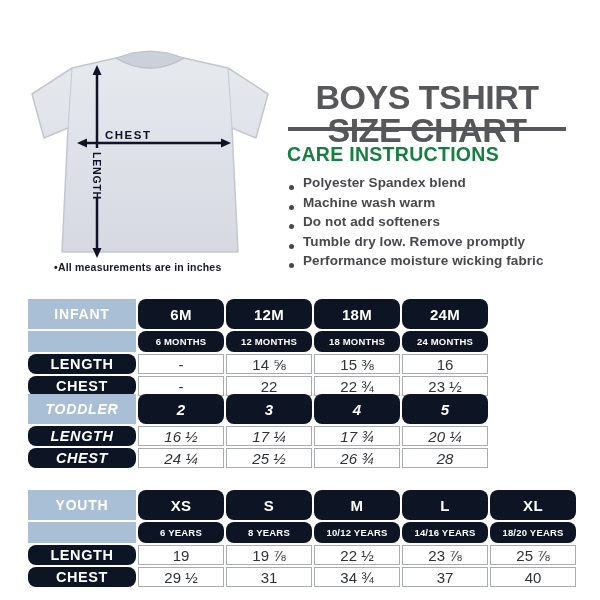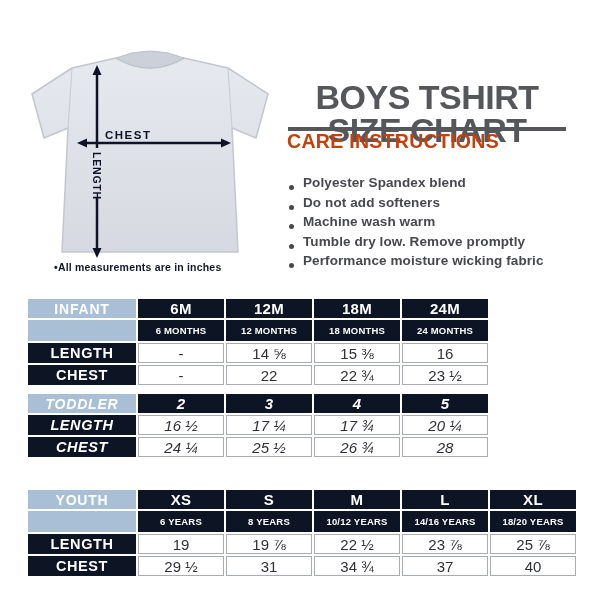--- a/index.html
+++ b/index.html
@@ -13,36 +13,36 @@
     position:absolute;left:54px;top:261px;font-size:10.5px;font-weight:bold;
     color:#15172b;letter-spacing:0.2px;
   }
   
   .title-block{
     position:absolute;left:287px;top:54px;width:280px;text-align:center;
     color:#56575b;font-weight:bold;font-size:34px;line-height:33px;letter-spacing:-0.5px;margin-top:27px;
   }
   .divider{position:absolute;left:288px;top:127px;width:278px;height:4px;background:#56575b;}
   .care-heading{
-    position:absolute;left:287px;top:130px;font-size:19.5px;font-weight:bold;
-    color:#c2410c;letter-spacing:0.3px;
+    position:absolute;left:287px;top:143px;font-size:19.5px;font-weight:bold;
+    color:#15803d;letter-spacing:0.3px;
   }
   .care-list{position:absolute;left:289px;top:171px;}
   .care-item{display:flex;align-items:flex-end;height:19.4px;font-size:13.5px;
     font-weight:bold;color:#47484d;letter-spacing:0.1px;}
   .care-item .dot{width:5px;height:5px;border-radius:50%;background:#47484d;
     margin-right:9px;flex:0 0 auto;}
   
   .size-table{position:absolute;border-collapse:separate;border-spacing:2px;table-layout:fixed;}
   .pos0{left:26px;top:297px;} .pos1{left:26px;top:392px;font-style:italic;} .pos2{left:26px;top:488px;}
   .size-table td{box-sizing:border-box;padding:0;text-align:center;vertical-align:middle;overflow:hidden;}
   .w-label{width:108px;} .w-col{width:86px;}
-  .row-size td{height:19px;} .row-age td{height:21px;} .row-data td{height:20px;}
+  .row-size td{height:30px;} .row-age td{height:21px;} .row-data td{height:20px;}
   .blue{background:#a9bfd6;color:#ffffff;font-weight:bold;font-size:14px;letter-spacing:0.8px;}
-  .dark{background:#0d1424;color:#ffffff;font-weight:bold;}
+  .dark{background:#0d1424;color:#ffffff;font-weight:bold;border-radius:8px;}
   .size{font-size:15px;letter-spacing:0.3px;}
   .age{font-size:9.5px;letter-spacing:0.2px;}
   .rowlabel{text-align:left;padding-left:25px;font-size:14.5px;letter-spacing:0.6px;}
   .val{background:#ffffff;border:1px solid #a8abb0;color:#303137;font-size:15px;font-weight:normal;}
 </style>
 </head>
 <body>
 
 <div class="canvas">
 
@@ -83,25 +83,25 @@
   </div>
   <div class="divider"></div>
   <div class="care-heading">CARE INSTRUCTIONS</div>
   <div class="care-list" id="care-list">
       <div class="care-item">
         <span class="dot"></span>
         <span>Polyester Spandex blend</span>
       </div>
       <div class="care-item">
         <span class="dot"></span>
+        <span>Machine wash warm</span>
+      </div>
+      <div class="care-item">
+        <span class="dot"></span>
         <span>Do not add softeners</span>
-      </div>
-      <div class="care-item">
-        <span class="dot"></span>
-        <span>Machine wash warm</span>
       </div>
       <div class="care-item">
         <span class="dot"></span>
         <span>Tumble dry low. Remove promptly</span>
       </div>
       <div class="care-item">
         <span class="dot"></span>
         <span>Performance moisture wicking fabric</span>
       </div>
     </div>

